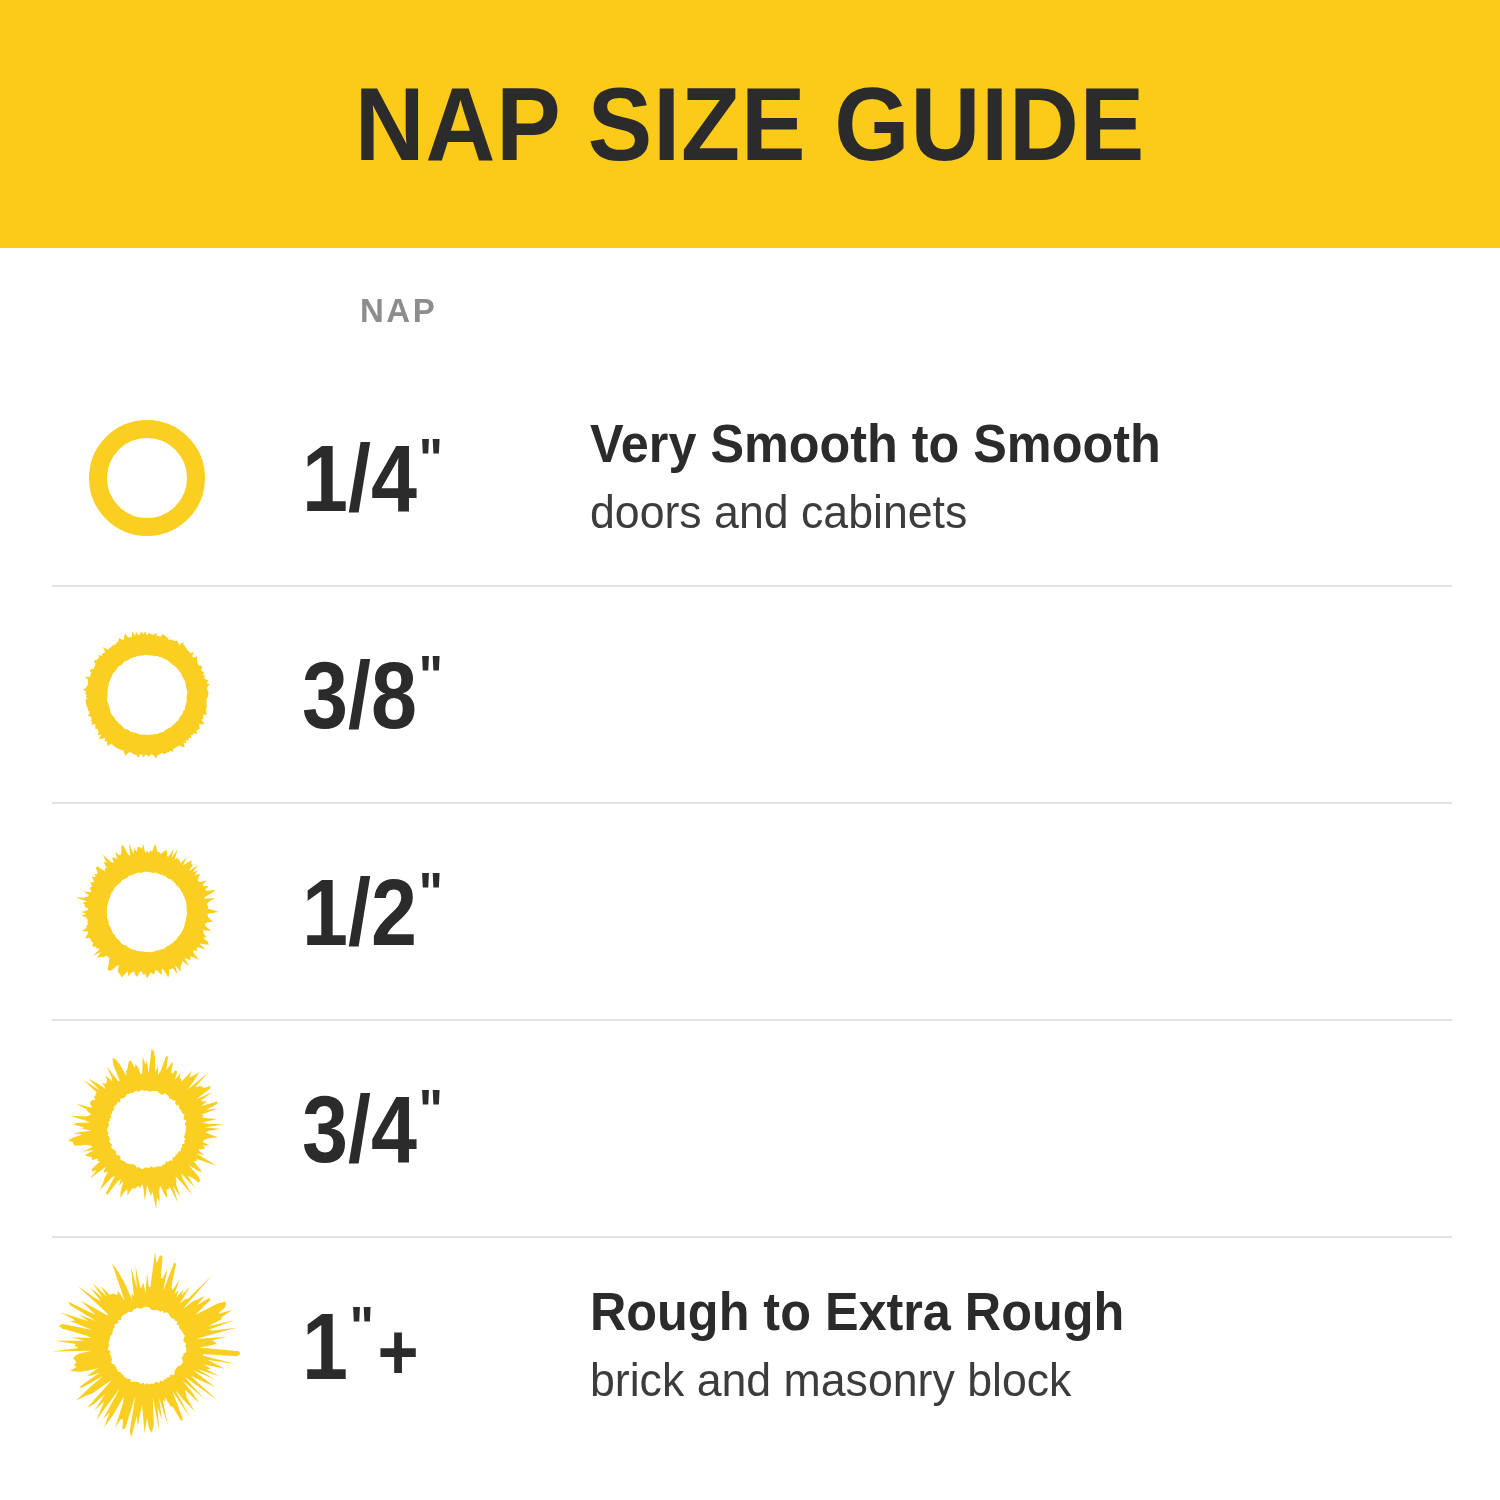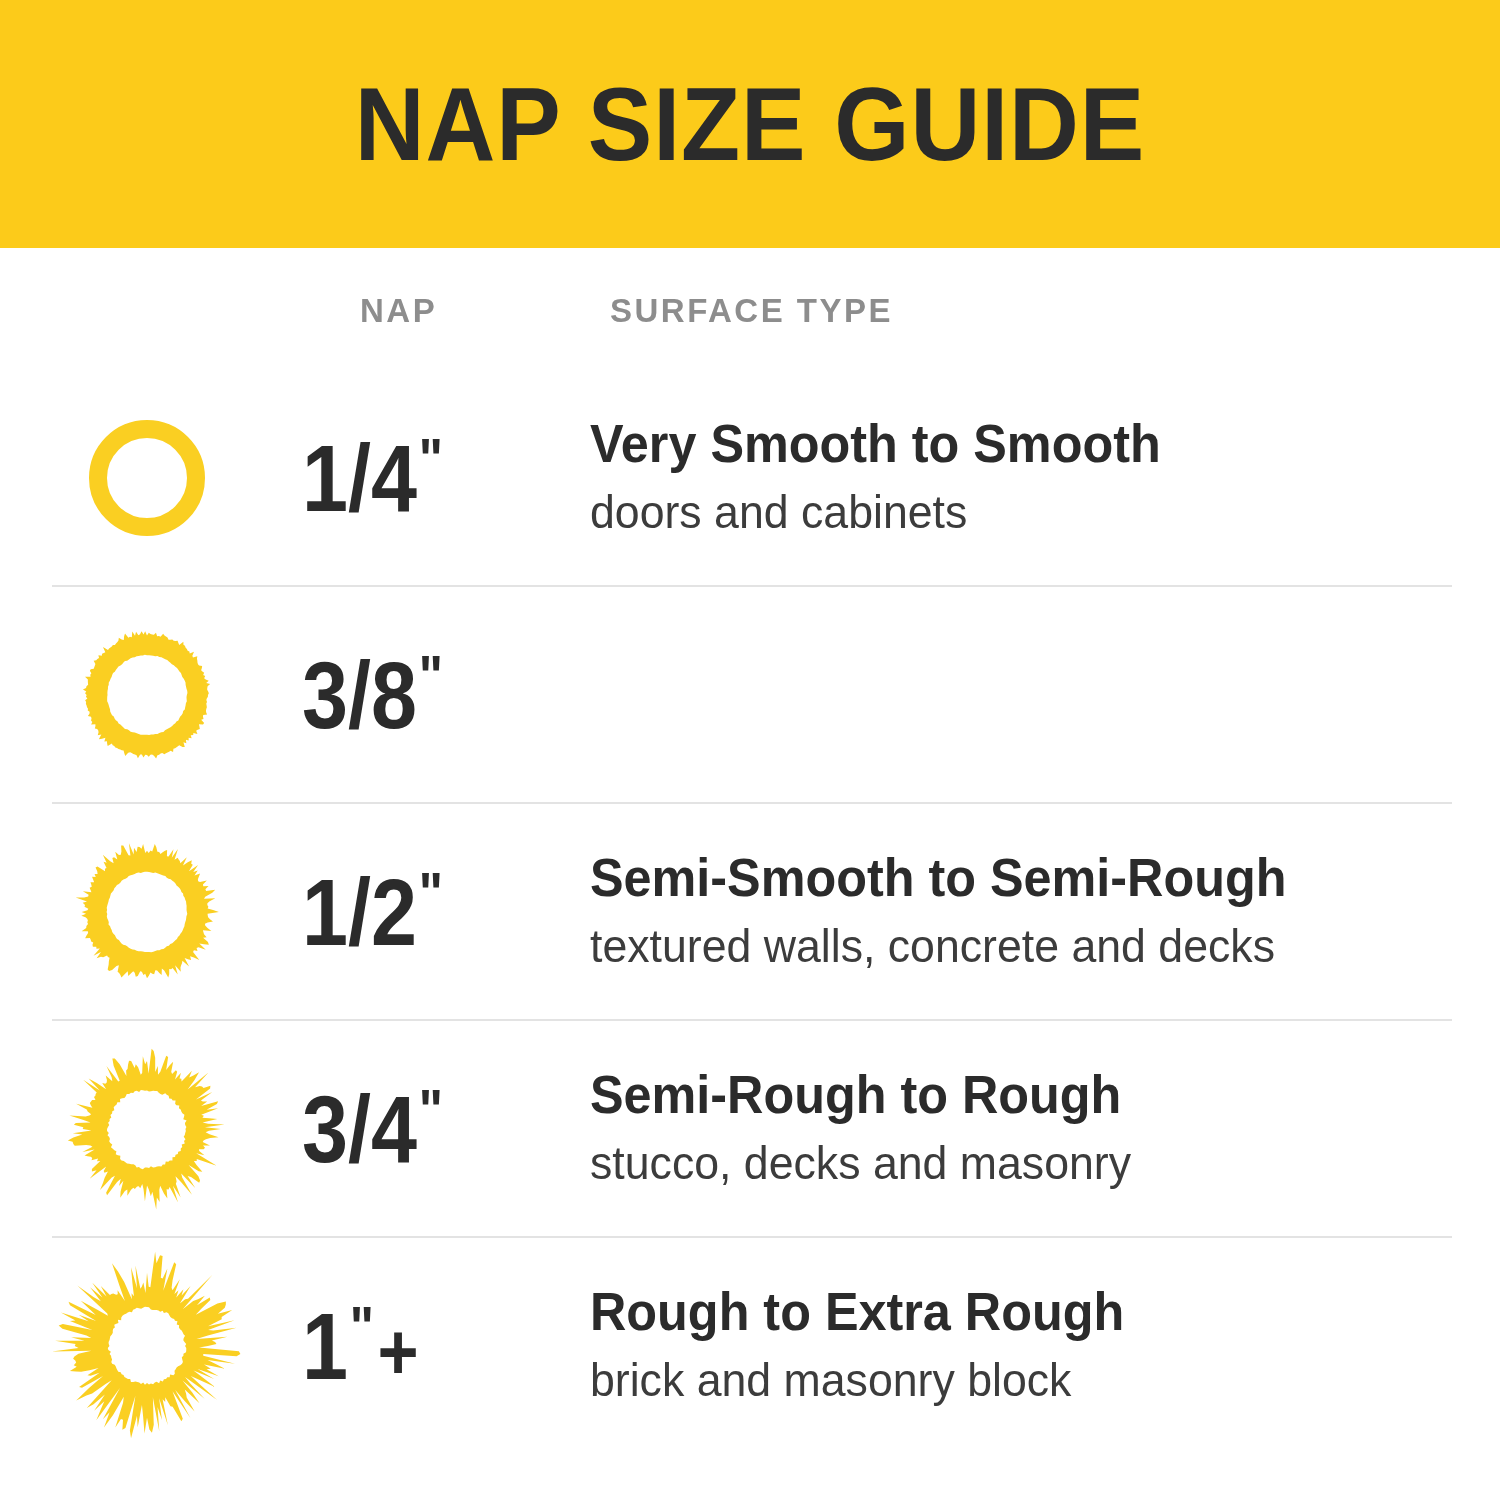--- a/index.html
+++ b/index.html
@@ -175,21 +175,20 @@
 <body>
 
 <div class="page">
 
   <div class="banner">
     <div class="banner-title">NAP SIZE GUIDE</div>
   </div>
 
   <div class="col-headers">
     <div class="col-head nap">NAP</div>
-    <div class="col-head surface">SURFACE TYPE</div>
   </div>
 
   <div class="rows" id="rows">
       <div class="row">
         <div class="ring-cell">
           <svg class="ring-svg" width="190" height="190" viewBox="0 0 190 190">
             <circle cx="95" cy="95" r="49" fill="none" stroke="#FACF22" stroke-width="18"></circle>
           </svg>
         </div>
         <div class="size-cell">
@@ -212,37 +211,29 @@
       </div>
       <div class="row">
         <div class="ring-cell">
           <svg class="ring-svg" width="190" height="190" viewBox="0 0 190 190">
             <path d="M 166.94 95.00 L 155.52 96.73 L 155.75 98.47 L 156.14 100.25 L 157.95 102.22 L 160.96 104.48 L 155.63 105.49 L 152.97 106.75 L 153.20 108.53 L 155.52 110.91 L 159.39 113.91 L 150.94 113.18 L 151.38 115.11 L 152.02 117.20 L 154.61 120.19 L 151.13 120.63 L 155.96 124.97 L 156.86 127.64 L 151.97 127.17 L 147.27 126.52 L 153.77 132.77 L 146.54 130.24 L 144.57 131.01 L 145.51 133.95 L 141.90 133.35 L 141.07 134.92 L 147.29 142.99 L 141.91 140.59 L 138.10 139.35 L 139.12 143.07 L 135.94 142.25 L 132.59 140.97 L 137.06 149.54 L 130.41 143.74 L 129.99 146.17 L 129.16 148.16 L 128.47 150.50 L 128.76 154.78 L 123.08 148.22 L 125.76 157.55 L 120.55 150.95 L 119.17 152.20 L 117.21 152.04 L 117.22 157.28 L 116.26 160.43 L 112.19 153.54 L 109.85 151.51 L 109.63 157.91 L 107.36 156.00 L 105.14 153.59 L 103.37 153.19 L 102.14 157.19 L 100.31 156.81 L 98.45 155.40 L 96.82 158.82 L 95.00 161.34 L 93.23 156.83 L 91.40 157.88 L 89.87 154.69 L 88.20 154.28 L 85.78 159.10 L 83.78 159.84 L 82.72 155.63 L 81.24 154.18 L 78.81 156.59 L 76.24 158.88 L 75.73 154.30 L 72.87 157.02 L 69.46 160.59 L 68.39 157.97 L 67.13 156.02 L 65.59 154.83 L 66.89 148.27 L 64.53 148.96 L 60.09 152.89 L 57.05 154.05 L 55.65 152.55 L 56.63 147.82 L 56.85 144.47 L 57.56 140.78 L 55.92 140.10 L 55.11 138.47 L 51.13 140.14 L 48.92 139.78 L 44.61 141.25 L 48.96 134.89 L 41.45 138.79 L 47.82 131.38 L 44.42 131.75 L 44.31 129.66 L 40.87 129.79 L 40.49 127.87 L 41.20 125.38 L 39.16 124.47 L 38.74 122.66 L 37.88 121.08 L 33.14 121.14 L 34.51 118.55 L 36.13 116.01 L 35.82 114.23 L 29.67 114.18 L 34.18 110.99 L 34.40 109.09 L 36.02 106.95 L 35.27 105.34 L 35.87 103.50 L 35.21 101.86 L 33.50 100.28 L 29.34 98.75 L 34.04 96.74 L 29.66 95.00 L 35.47 93.30 L 36.32 91.64 L 32.51 89.63 L 33.03 87.89 L 30.71 85.76 L 34.98 84.61 L 23.67 80.55 L 32.15 80.39 L 36.19 79.54 L 36.62 77.86 L 30.87 74.16 L 39.44 75.18 L 38.56 73.02 L 37.63 70.76 L 39.72 69.76 L 39.33 67.63 L 38.47 65.17 L 42.10 65.13 L 41.13 62.52 L 40.04 59.68 L 43.73 59.94 L 42.57 56.91 L 45.58 56.89 L 45.23 54.30 L 43.54 50.41 L 45.48 49.55 L 53.07 54.25 L 52.90 51.68 L 54.55 50.93 L 51.54 44.85 L 54.63 45.63 L 50.85 37.74 L 58.20 44.35 L 61.62 46.18 L 60.36 41.10 L 62.02 40.32 L 65.34 42.48 L 63.22 34.77 L 66.92 37.88 L 68.82 37.68 L 69.40 34.42 L 69.12 28.53 L 71.26 28.46 L 76.54 38.18 L 78.40 38.46 L 76.88 26.06 L 81.63 37.49 L 81.99 30.78 L 84.62 35.00 L 85.62 29.74 L 87.55 30.10 L 89.57 31.75 L 91.11 26.98 L 93.31 35.94 L 95.00 33.87 L 96.68 36.06 L 98.52 33.43 L 100.19 34.55 L 102.80 27.02 L 104.30 30.34 L 105.43 34.74 L 107.18 34.90 L 108.48 37.02 L 110.67 35.37 L 112.98 33.76 L 115.11 33.09 L 114.93 39.13 L 116.59 39.56 L 121.50 32.29 L 119.75 40.80 L 125.92 32.11 L 122.53 42.82 L 125.65 40.72 L 126.64 42.54 L 127.81 43.94 L 128.33 46.26 L 134.79 40.23 L 130.95 48.38 L 135.77 45.14 L 139.75 43.35 L 139.22 46.82 L 140.81 47.86 L 136.93 54.25 L 146.12 48.08 L 141.27 54.91 L 145.73 53.52 L 142.49 58.38 L 148.13 56.40 L 146.92 59.50 L 145.89 62.29 L 146.14 64.16 L 148.01 65.06 L 154.81 63.44 L 150.90 67.52 L 151.31 69.29 L 156.54 68.99 L 153.36 72.28 L 154.20 73.88 L 163.23 72.83 L 160.28 75.83 L 153.24 79.69 L 152.05 81.73 L 163.34 81.15 L 157.61 84.16 L 155.38 86.32 L 155.33 88.08 L 156.39 89.73 L 155.65 91.53 L 161.06 93.11 Z M 134.89 95.00 L 135.27 97.11 L 134.42 99.14 L 134.20 101.21 L 133.87 103.26 L 133.21 105.24 L 132.67 107.24 L 132.41 109.36 L 131.48 111.24 L 130.72 113.20 L 129.83 115.11 L 128.43 116.71 L 127.47 118.59 L 125.89 120.01 L 124.94 121.96 L 123.35 123.35 L 121.86 124.83 L 120.24 126.17 L 118.28 127.04 L 116.87 128.68 L 114.80 129.29 L 113.18 130.67 L 111.43 131.90 L 109.29 132.24 L 107.44 133.29 L 105.24 133.21 L 103.28 133.93 L 101.31 134.82 L 99.22 135.20 L 97.10 135.01 L 95.00 135.10 L 92.90 135.03 L 90.85 134.46 L 88.78 134.26 L 86.68 134.16 L 84.60 133.80 L 82.71 132.83 L 80.60 132.51 L 78.67 131.68 L 76.84 130.64 L 75.16 129.36 L 73.47 128.15 L 71.22 127.73 L 69.52 126.46 L 68.11 124.87 L 66.88 123.12 L 65.01 122.00 L 63.85 120.22 L 62.97 118.27 L 61.43 116.80 L 60.22 115.08 L 59.71 112.98 L 58.75 111.14 L 58.08 109.17 L 56.50 107.51 L 56.80 105.24 L 56.15 103.26 L 55.22 101.30 L 54.81 99.22 L 55.26 97.08 L 54.58 95.00 L 55.08 92.91 L 54.74 90.77 L 55.24 88.70 L 55.79 86.67 L 56.43 84.66 L 56.87 82.61 L 57.82 80.73 L 58.34 78.68 L 58.93 76.62 L 60.27 74.95 L 61.65 73.34 L 62.32 71.26 L 63.71 69.66 L 64.95 67.95 L 66.91 66.91 L 68.48 65.55 L 69.63 63.67 L 71.41 62.54 L 73.47 61.85 L 75.17 60.65 L 76.70 59.08 L 78.68 58.35 L 80.71 57.76 L 82.64 56.94 L 84.52 55.89 L 86.62 55.57 L 88.82 55.95 L 90.83 55.29 L 92.89 54.76 L 95.00 54.70 L 97.10 55.02 L 99.14 55.58 L 101.20 55.88 L 103.40 55.48 L 105.35 56.36 L 107.34 57.02 L 109.26 57.84 L 111.20 58.61 L 113.35 58.99 L 114.77 60.75 L 116.57 61.79 L 118.73 62.34 L 120.33 63.72 L 122.10 64.90 L 123.45 66.55 L 124.56 68.39 L 126.15 69.77 L 127.65 71.28 L 128.76 73.08 L 129.43 75.12 L 131.06 76.62 L 131.33 78.82 L 132.58 80.57 L 133.16 82.60 L 134.04 84.54 L 134.25 86.66 L 134.60 88.73 L 134.57 90.84 L 134.55 92.93 Z" fill="#FACF22" fill-rule="evenodd"></path>
           </svg>
         </div>
         <div class="size-cell">
           <div class="size-text"><span>1/2</span><span class="mark">"</span><span class="plus"></span></div>
         </div>
-        <div class="surface-cell">
-          <div class="surface-title">Semi-Smooth to Semi-Rough</div>
-          <div class="surface-sub">textured walls, concrete and decks</div>
-        </div>
       </div>
       <div class="row">
         <div class="ring-cell">
           <svg class="ring-svg" width="190" height="190" viewBox="0 0 190 190">
             <path d="M 168.78 95.00 L 156.99 96.77 L 153.64 98.35 L 157.51 100.37 L 166.53 103.21 L 158.18 104.08 L 153.90 105.19 L 151.56 106.46 L 150.73 107.96 L 157.97 111.55 L 151.09 111.47 L 153.00 113.85 L 151.68 115.22 L 146.95 115.23 L 147.24 117.08 L 152.44 121.23 L 144.24 119.21 L 164.71 131.78 L 152.82 127.65 L 144.78 125.02 L 144.72 126.95 L 141.87 127.05 L 144.34 130.85 L 150.31 137.65 L 146.70 137.28 L 136.62 131.06 L 146.40 142.17 L 148.07 146.58 L 147.17 148.69 L 139.00 142.94 L 135.65 141.91 L 143.25 154.00 L 129.23 139.39 L 130.19 143.44 L 139.97 160.76 L 129.20 148.22 L 123.52 142.29 L 124.64 147.49 L 123.88 149.74 L 128.66 163.46 L 120.90 151.71 L 126.03 168.42 L 117.62 153.11 L 116.55 155.39 L 114.58 155.27 L 115.37 164.38 L 111.93 159.40 L 108.22 151.86 L 107.30 155.71 L 107.65 168.11 L 104.84 163.44 L 104.23 175.41 L 100.38 157.67 L 98.84 162.14 L 96.72 155.21 L 95.00 151.60 L 92.93 167.46 L 91.55 155.36 L 90.27 150.08 L 88.20 154.25 L 86.76 152.33 L 85.06 152.47 L 82.83 155.05 L 81.34 153.75 L 79.05 155.67 L 75.36 161.87 L 75.35 155.47 L 72.90 156.95 L 68.24 163.74 L 68.61 157.45 L 71.39 146.71 L 67.03 151.88 L 68.75 144.75 L 65.11 147.93 L 55.07 161.22 L 54.11 158.63 L 62.96 141.85 L 59.76 143.51 L 48.03 155.91 L 50.94 148.88 L 52.66 143.86 L 55.94 137.56 L 52.50 138.73 L 51.70 137.08 L 54.17 132.47 L 37.65 144.70 L 44.57 136.24 L 39.90 137.49 L 39.90 135.03 L 48.27 126.95 L 45.00 127.13 L 46.13 124.47 L 39.51 126.34 L 40.26 123.89 L 38.78 122.64 L 35.54 122.15 L 32.55 121.39 L 42.61 115.40 L 30.39 118.05 L 40.48 112.71 L 38.41 111.62 L 34.08 111.01 L 22.74 111.80 L 21.33 109.93 L 20.62 107.87 L 15.79 106.39 L 21.40 103.44 L 30.35 100.55 L 20.76 99.25 L 39.47 96.59 L 30.72 95.00 L 31.31 93.18 L 21.90 90.82 L 23.81 88.89 L 38.51 88.52 L 31.55 85.88 L 17.42 81.57 L 33.56 82.55 L 37.40 81.61 L 39.13 80.32 L 35.69 77.58 L 34.71 75.41 L 24.10 69.70 L 40.41 73.75 L 38.78 71.24 L 37.82 68.89 L 39.00 67.47 L 40.12 66.04 L 43.49 65.91 L 42.01 63.05 L 43.34 61.80 L 43.64 59.88 L 44.69 58.45 L 31.15 45.77 L 47.80 56.41 L 36.59 44.39 L 44.76 48.89 L 54.13 55.28 L 50.25 48.96 L 53.37 49.64 L 54.72 48.51 L 54.93 46.00 L 53.71 41.46 L 60.33 47.28 L 59.65 43.30 L 54.47 31.94 L 66.31 47.42 L 67.72 46.69 L 61.64 31.77 L 60.37 24.57 L 62.81 24.51 L 67.69 30.37 L 74.39 42.08 L 74.12 36.47 L 75.54 35.11 L 76.08 30.56 L 77.04 26.69 L 79.16 26.89 L 82.62 33.91 L 83.78 30.19 L 86.11 33.19 L 88.77 40.67 L 90.18 38.91 L 90.83 22.13 L 93.15 30.27 L 95.00 27.06 L 96.59 39.46 L 99.59 14.75 L 101.69 17.09 L 103.18 23.68 L 103.18 38.09 L 105.89 32.06 L 105.99 40.75 L 108.32 37.74 L 114.23 21.83 L 116.13 23.04 L 114.17 36.00 L 117.74 31.26 L 121.16 27.81 L 119.23 37.68 L 120.09 40.06 L 123.88 36.26 L 125.19 37.79 L 123.00 45.42 L 128.91 38.77 L 127.53 44.38 L 129.35 44.77 L 129.55 47.45 L 139.91 36.76 L 137.18 43.41 L 141.37 41.49 L 147.03 38.31 L 142.54 46.08 L 135.63 55.52 L 156.44 38.61 L 143.05 53.36 L 147.68 51.92 L 150.02 52.57 L 151.57 53.90 L 158.42 51.63 L 158.11 54.44 L 143.98 65.47 L 160.31 58.12 L 148.94 66.54 L 150.80 67.56 L 155.15 67.53 L 149.18 72.10 L 166.13 67.31 L 164.87 70.07 L 154.62 75.63 L 166.08 74.13 L 149.27 80.73 L 151.88 81.77 L 150.40 83.78 L 157.17 84.24 L 165.28 84.90 L 150.56 88.62 L 156.06 89.76 L 172.47 90.57 L 152.92 93.35 Z M 133.49 95.00 L 133.83 97.03 L 133.21 99.02 L 132.77 100.98 L 131.70 102.80 L 133.49 105.31 L 132.01 107.03 L 132.79 109.51 L 129.67 110.44 L 130.28 112.98 L 128.72 114.47 L 128.77 116.93 L 126.20 117.67 L 125.82 119.96 L 123.53 120.69 L 123.03 123.03 L 120.46 123.27 L 120.45 126.42 L 117.82 126.40 L 116.26 127.74 L 113.75 127.48 L 113.10 130.52 L 110.79 130.47 L 109.38 132.45 L 107.10 132.26 L 105.04 132.47 L 103.15 133.35 L 101.10 133.54 L 98.92 132.31 L 97.04 134.01 L 95.00 133.57 L 92.98 133.46 L 90.78 135.18 L 88.75 134.47 L 86.93 132.99 L 84.67 133.57 L 83.24 131.20 L 81.51 130.14 L 79.26 130.34 L 77.27 129.80 L 75.01 129.62 L 73.43 128.21 L 71.75 127.00 L 69.53 126.45 L 68.07 124.91 L 68.37 121.63 L 65.79 121.30 L 63.75 120.31 L 64.41 117.23 L 62.36 116.20 L 60.82 114.73 L 58.95 113.37 L 60.29 110.45 L 58.30 109.09 L 57.18 107.29 L 57.94 104.93 L 57.23 103.03 L 55.48 101.26 L 56.81 99.01 L 55.07 97.09 L 55.05 95.00 L 55.96 92.95 L 57.22 91.03 L 56.10 88.84 L 57.73 87.08 L 57.53 84.96 L 59.32 83.41 L 58.42 80.96 L 60.08 79.45 L 60.31 77.33 L 62.34 76.14 L 61.69 73.37 L 63.06 71.80 L 64.61 70.39 L 65.38 68.33 L 68.21 68.21 L 68.01 65.03 L 70.09 64.24 L 72.40 63.89 L 73.81 62.37 L 74.75 59.93 L 77.17 60.01 L 78.91 58.86 L 81.22 59.09 L 82.70 57.15 L 84.76 56.78 L 87.14 58.02 L 88.84 56.08 L 90.94 56.35 L 93.00 56.82 L 95.00 56.48 L 96.97 57.48 L 98.97 57.21 L 101.07 56.68 L 103.09 56.93 L 105.20 56.94 L 106.78 58.74 L 108.45 59.96 L 110.29 60.65 L 113.26 59.16 L 114.73 60.82 L 116.66 61.65 L 117.23 64.41 L 119.53 64.71 L 120.68 66.48 L 123.60 66.40 L 123.11 69.69 L 124.40 71.19 L 127.31 71.53 L 126.92 74.27 L 128.71 75.53 L 129.34 77.50 L 130.35 79.26 L 132.44 80.63 L 131.97 82.99 L 131.26 85.28 L 134.60 86.58 L 132.93 88.99 L 133.21 90.98 L 134.41 92.93 Z" fill="#FACF22" fill-rule="evenodd"></path>
           </svg>
         </div>
         <div class="size-cell">
           <div class="size-text"><span>3/4</span><span class="mark">"</span><span class="plus"></span></div>
-        </div>
-        <div class="surface-cell">
-          <div class="surface-title">Semi-Rough to Rough</div>
-          <div class="surface-sub">stucco, decks and masonry</div>
         </div>
       </div>
       <div class="row">
         <div class="ring-cell">
           <svg class="ring-svg" width="190" height="190" viewBox="0 0 190 190">
             <path d="M 155.81 95.00 L 147.10 96.49 L 186.87 100.25 L 188.39 103.02 L 184.56 105.28 L 151.24 103.09 L 151.28 104.74 L 182.99 112.83 L 155.51 109.07 L 164.23 113.20 L 172.83 117.85 L 152.04 113.53 L 158.77 117.75 L 154.59 118.20 L 166.71 125.30 L 145.56 118.09 L 162.13 128.01 L 141.51 119.54 L 150.69 126.45 L 163.04 136.03 L 148.68 129.50 L 138.78 124.94 L 147.73 133.31 L 165.10 149.06 L 133.04 126.11 L 138.28 132.50 L 152.51 147.78 L 130.45 129.45 L 140.45 141.77 L 147.47 152.17 L 132.74 138.56 L 134.13 142.85 L 134.68 146.46 L 142.61 160.53 L 132.66 150.08 L 123.26 138.97 L 138.52 167.17 L 120.49 140.13 L 124.21 150.35 L 130.80 167.81 L 129.37 170.27 L 120.65 155.69 L 118.45 155.24 L 113.25 146.16 L 113.18 150.95 L 110.61 148.18 L 115.85 174.31 L 107.15 147.25 L 109.99 168.95 L 105.54 155.92 L 107.29 180.49 L 100.87 146.15 L 101.77 173.80 L 99.96 181.78 L 97.38 178.47 L 95.00 166.68 L 92.50 182.61 L 91.03 164.43 L 89.93 153.99 L 85.68 176.23 L 84.97 164.76 L 79.03 187.31 L 77.87 179.56 L 83.40 144.87 L 73.43 177.06 L 70.38 178.84 L 71.01 168.85 L 68.95 168.00 L 63.30 176.42 L 71.06 151.66 L 71.77 145.87 L 60.92 164.31 L 51.98 176.53 L 57.61 161.22 L 50.88 168.16 L 67.97 137.06 L 44.29 169.16 L 48.54 158.94 L 52.31 150.37 L 42.16 159.63 L 52.87 143.62 L 41.54 153.25 L 34.80 156.95 L 59.68 129.33 L 53.61 132.99 L 40.16 142.52 L 34.44 144.52 L 24.18 149.61 L 37.03 137.11 L 51.00 125.09 L 30.00 136.77 L 27.08 135.96 L 47.60 121.77 L 38.58 124.77 L 35.46 124.27 L 46.56 117.12 L 37.55 119.28 L 29.16 120.64 L 23.69 120.44 L 17.92 120.04 L 24.74 115.63 L 21.77 114.25 L 24.17 111.47 L 23.26 109.54 L 21.12 107.79 L 22.42 105.44 L 26.42 102.87 L 39.48 99.77 L -0.49 100.46 L 26.57 96.96 L 22.73 95.00 L 23.57 92.96 L 3.14 89.75 L 32.47 89.63 L 19.07 86.29 L 39.19 86.98 L 34.47 84.53 L 10.42 77.86 L 6.67 74.46 L 10.87 72.89 L 40.36 78.96 L 17.99 69.98 L 23.39 69.45 L 8.92 61.49 L 36.61 70.33 L 26.65 63.79 L 44.12 69.98 L 17.97 54.35 L 16.50 50.67 L 43.72 64.08 L 37.73 58.20 L 28.78 49.72 L 44.93 58.62 L 55.86 64.82 L 55.27 62.51 L 25.27 34.58 L 41.83 46.21 L 48.84 50.14 L 38.02 36.37 L 50.42 46.43 L 40.26 31.82 L 54.55 45.53 L 48.79 35.07 L 57.90 43.94 L 59.43 42.99 L 61.24 42.47 L 64.15 43.83 L 65.73 43.18 L 65.60 39.28 L 72.90 50.06 L 67.49 34.76 L 59.99 12.16 L 66.02 20.57 L 72.20 31.09 L 79.84 48.35 L 79.54 42.36 L 81.95 45.34 L 80.43 32.36 L 79.02 16.15 L 85.00 37.19 L 83.43 14.53 L 88.42 37.65 L 89.88 35.43 L 91.37 31.53 L 93.49 42.03 L 95.00 21.85 L 96.69 35.87 L 98.35 36.37 L 103.11 0.63 L 104.48 12.36 L 108.04 4.30 L 110.60 4.88 L 108.83 26.75 L 110.68 27.56 L 115.36 17.56 L 111.24 39.68 L 122.23 11.19 L 124.18 13.23 L 120.58 29.30 L 119.61 36.76 L 120.50 39.17 L 127.83 28.23 L 122.38 43.10 L 126.49 39.24 L 124.26 46.47 L 131.43 38.32 L 129.57 44.45 L 138.55 35.06 L 127.86 52.39 L 133.16 48.33 L 136.01 47.67 L 160.27 23.88 L 130.73 58.23 L 141.18 50.12 L 145.90 48.28 L 152.85 44.87 L 144.96 54.15 L 157.74 46.62 L 158.33 48.99 L 149.36 57.83 L 143.75 63.67 L 165.42 52.53 L 173.84 50.48 L 173.85 53.39 L 172.80 56.75 L 165.89 62.63 L 180.19 59.00 L 169.63 65.94 L 169.70 68.35 L 155.99 75.18 L 182.56 69.29 L 156.13 78.93 L 161.22 79.60 L 184.52 76.86 L 155.86 84.47 L 144.43 87.89 L 175.36 85.78 L 159.92 89.42 L 163.09 91.11 L 164.46 93.02 Z M 133.07 95.00 L 134.26 97.06 L 134.27 99.13 L 134.01 101.18 L 131.42 102.74 L 131.43 104.76 L 129.81 106.31 L 130.29 108.55 L 130.90 110.98 L 130.01 112.84 L 128.32 114.24 L 126.12 115.21 L 124.61 116.52 L 123.68 118.23 L 122.51 119.77 L 122.80 122.80 L 121.42 124.35 L 118.05 123.47 L 117.67 126.21 L 115.30 126.26 L 114.02 127.95 L 111.93 128.23 L 110.83 130.55 L 108.21 129.40 L 107.12 132.29 L 104.60 130.82 L 102.78 131.59 L 101.06 133.27 L 98.93 132.43 L 97.01 133.39 L 95.00 132.08 L 92.97 133.75 L 91.17 131.46 L 89.00 132.89 L 87.22 131.61 L 85.36 130.98 L 83.45 130.56 L 81.21 130.93 L 78.95 131.04 L 78.22 127.93 L 75.97 127.95 L 74.20 127.04 L 72.45 126.04 L 71.53 123.99 L 69.63 123.17 L 68.69 121.31 L 66.30 120.84 L 65.27 119.07 L 64.41 117.23 L 63.66 115.35 L 62.67 113.66 L 60.14 112.76 L 59.32 110.89 L 60.08 108.40 L 59.29 106.60 L 59.05 104.63 L 57.59 102.95 L 58.91 100.72 L 56.35 99.06 L 55.76 97.06 L 57.46 95.00 L 56.71 92.99 L 56.59 90.96 L 57.57 89.07 L 57.95 87.12 L 58.35 85.18 L 59.92 83.60 L 60.80 81.87 L 60.75 79.75 L 61.17 77.76 L 62.87 76.45 L 62.25 73.73 L 64.36 72.74 L 66.46 71.89 L 65.89 68.79 L 69.14 69.14 L 69.28 66.44 L 70.42 64.64 L 72.09 63.47 L 74.00 62.66 L 75.72 61.61 L 77.55 60.75 L 79.93 61.15 L 81.09 58.77 L 83.01 58.11 L 84.78 56.86 L 86.99 57.33 L 89.10 57.72 L 90.97 56.66 L 92.94 55.75 L 95.00 56.05 L 97.02 56.37 L 98.85 58.41 L 100.71 58.93 L 102.68 58.88 L 104.65 58.98 L 106.51 59.59 L 108.18 60.66 L 110.70 59.73 L 111.85 61.93 L 114.52 61.19 L 116.29 62.22 L 117.34 64.25 L 118.40 66.10 L 119.97 67.27 L 122.11 67.89 L 122.98 69.80 L 125.45 70.34 L 124.69 73.43 L 127.11 74.15 L 126.92 76.57 L 128.00 78.18 L 129.65 79.57 L 130.64 81.32 L 131.53 83.13 L 133.03 84.81 L 131.65 87.21 L 131.32 89.25 L 132.48 91.06 L 134.21 92.94 Z" fill="#FACF22" fill-rule="evenodd"></path>
           </svg>
         </div>
         <div class="size-cell">
           <div class="size-text"><span>1</span><span class="mark">"</span><span class="plus">+</span></div>

